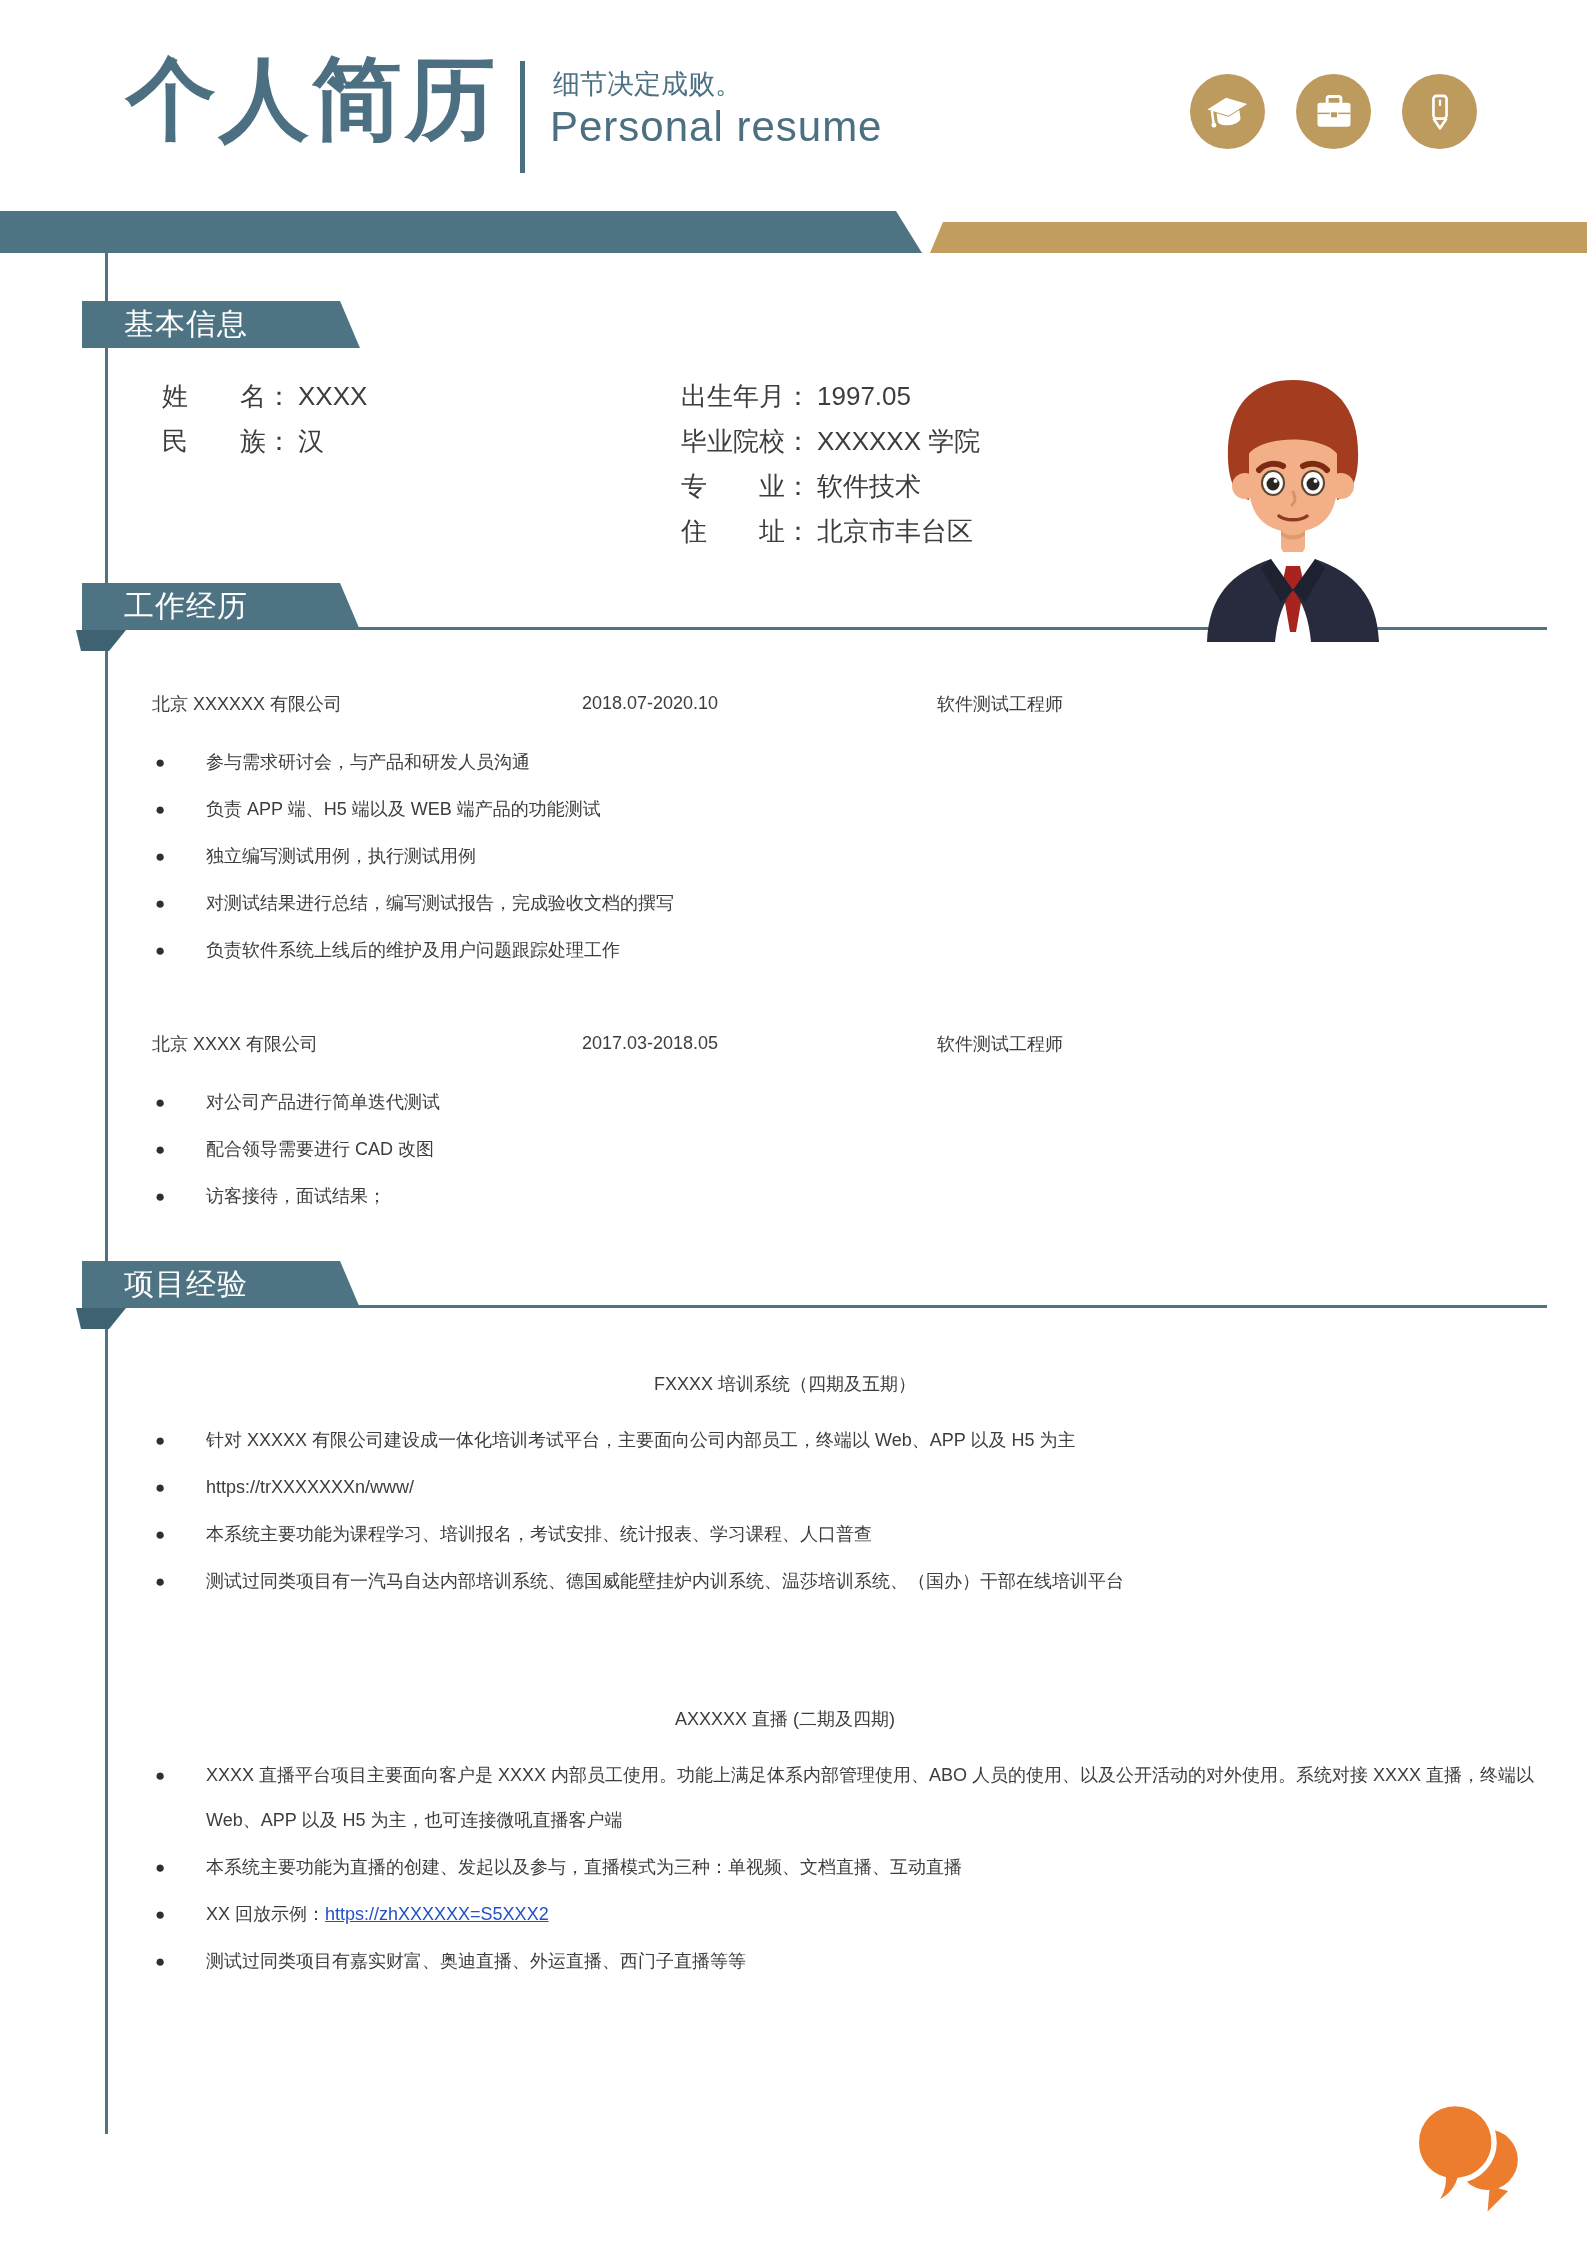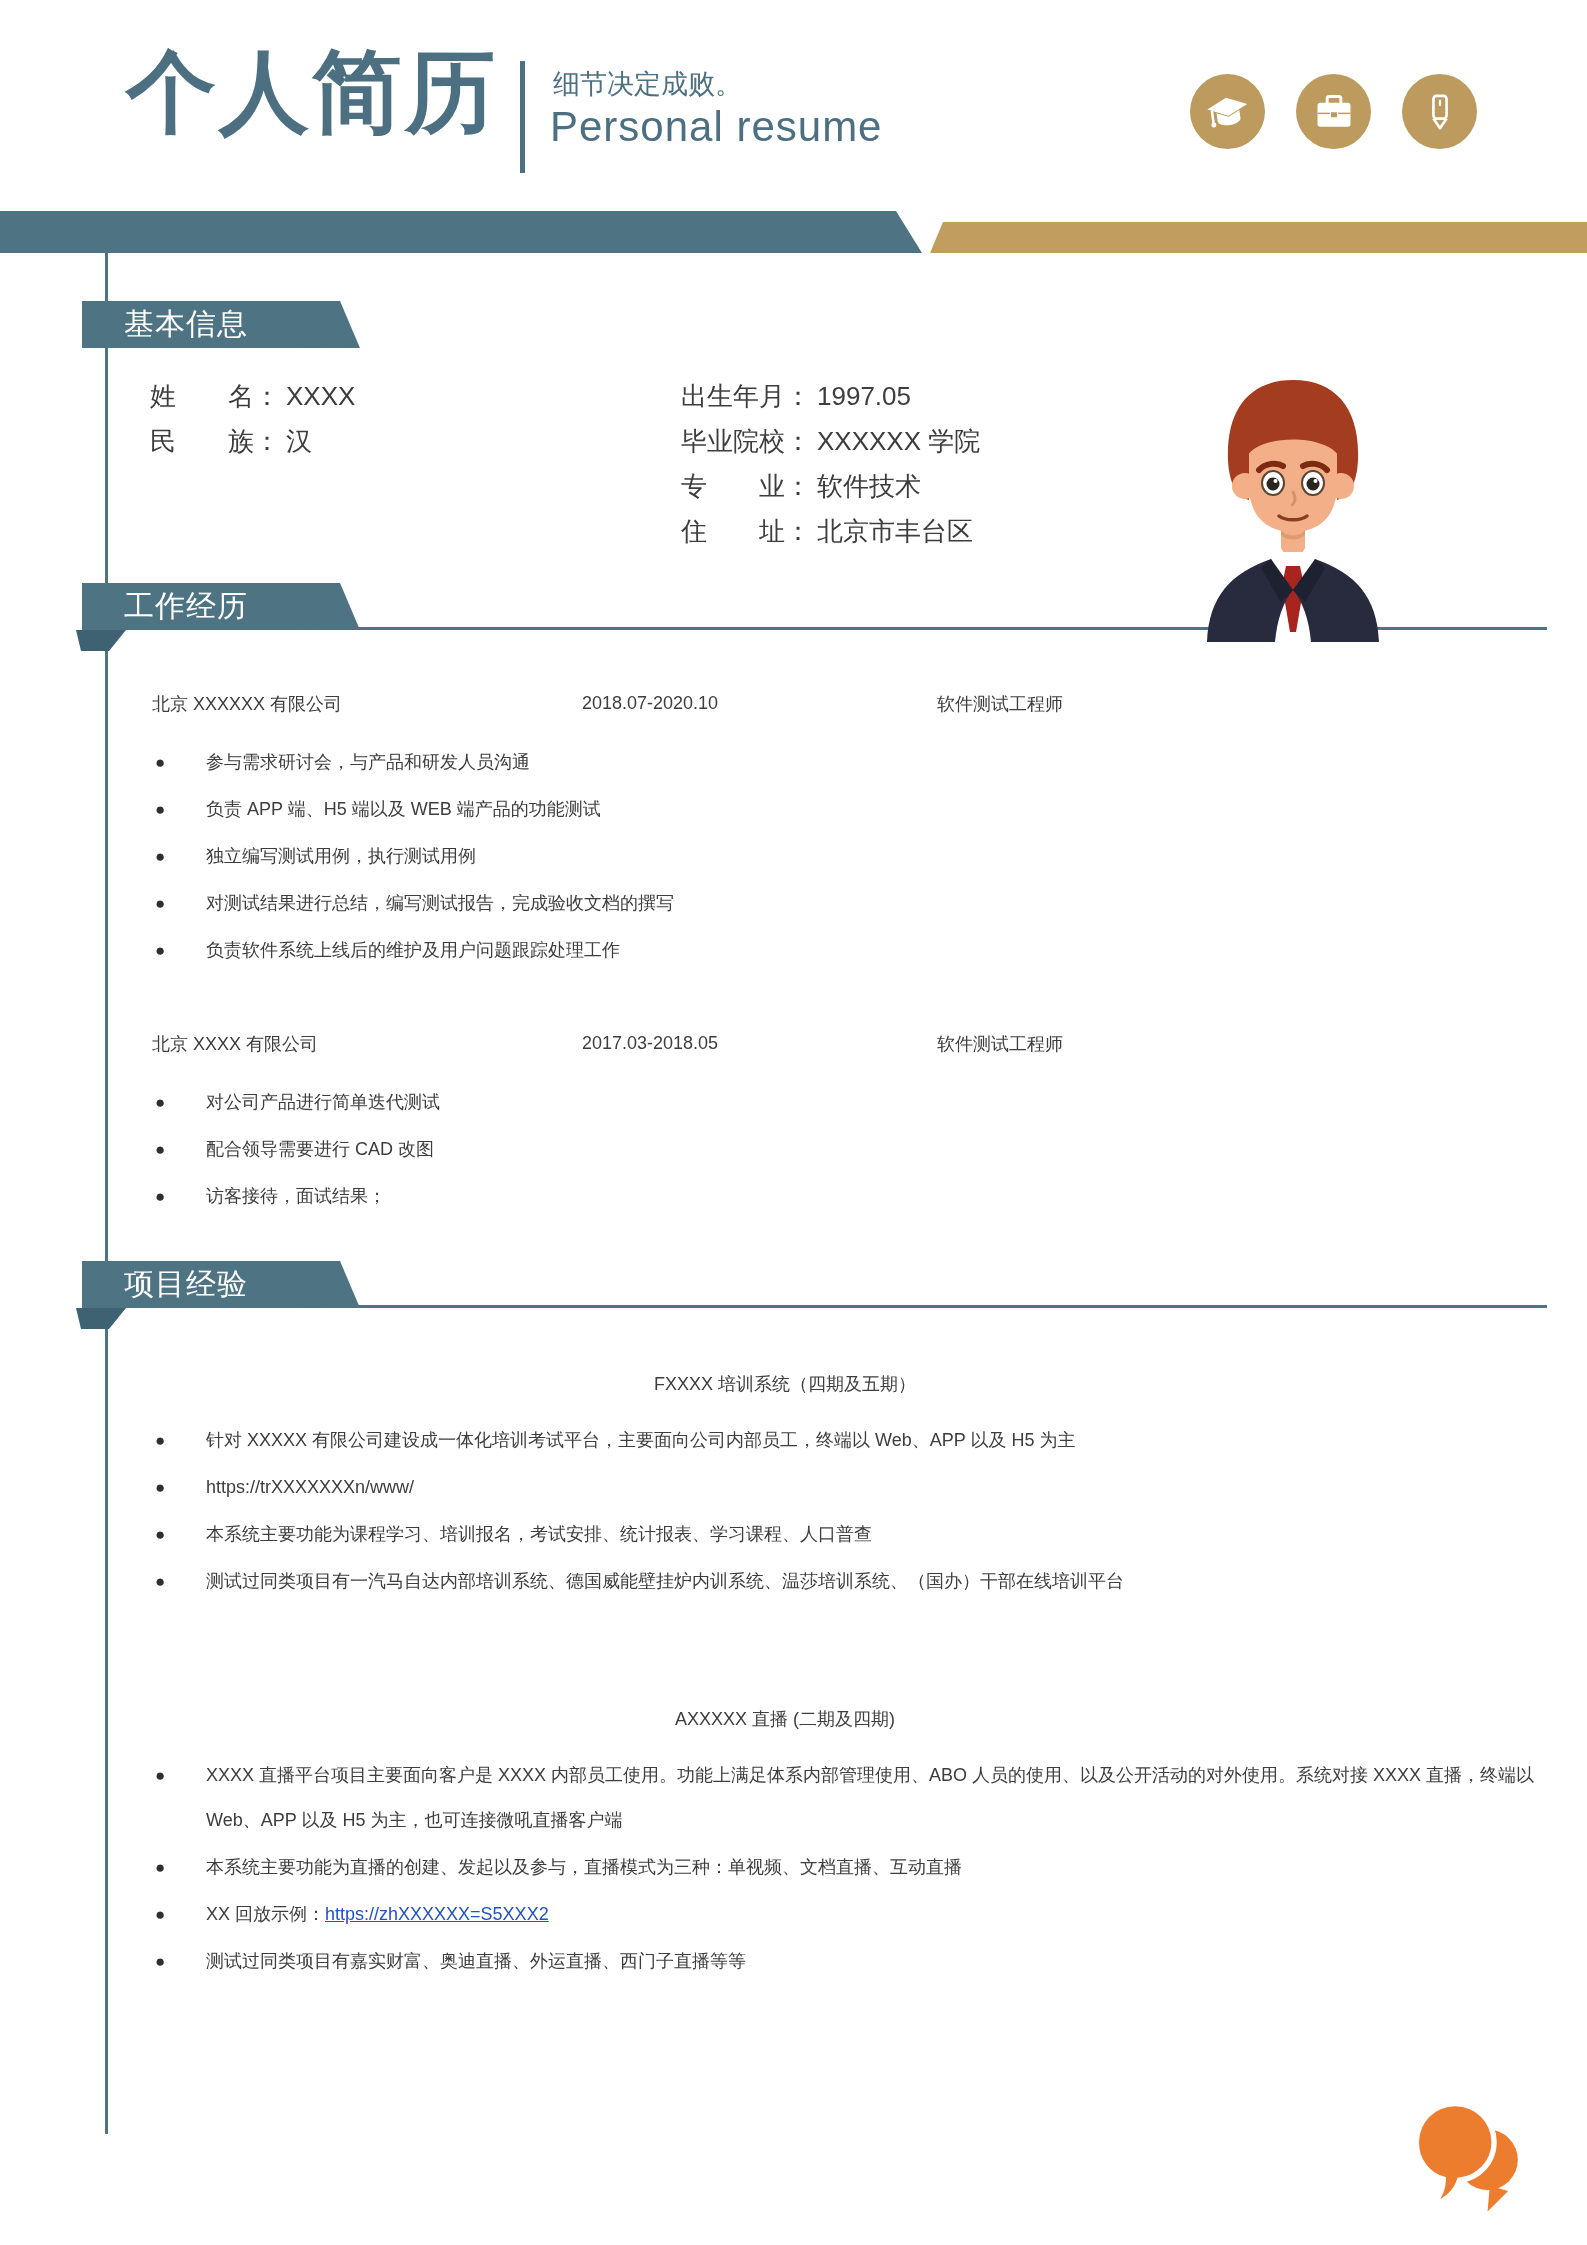--- a/index.html
+++ b/index.html
@@ -4,21 +4,21 @@
 <style>
   html,body { margin:0; padding:0; background:#e8e8e8; }
   .page {
     position:relative; width:1587px; height:2245px; margin:0 auto;
     background:#ffffff; overflow:hidden;
     font-family:"Liberation Sans", sans-serif; color:#3d3d3d;
   }
   
   .resume-title {
     position:absolute; left:126px; top:52px;
-    font-size:90px; line-height:1.05; font-weight:700; color:#4c7082; letter-spacing:3px;font-family:Liberation Mono, monospace;
+    font-size:90px; line-height:1.05; font-weight:700; color:#4c7082; letter-spacing:3px;
   }
   .title-divider { position:absolute; left:520px; top:61px; width:5px; height:112px; background:#4c7082; }
   .tagline { position:absolute; left:553px; top:66px; font-size:27px; color:#4c7082; }
   .subtitle-en { position:absolute; left:550px; top:103px; font-size:42px; color:#4c7082; letter-spacing:1px; }
   .top-icons { position:absolute; left:1190px; top:74px; display:flex; gap:31px; }
   .gold-circle {
     width:75px; height:75px; border-radius:50%; background:#bd9a5d;
     display:flex; align-items:center; justify-content:center;
   }
   
@@ -42,21 +42,21 @@
   .ribbon-main span { position:relative; left:0; }
   .stripe { position:absolute; top:0; left:209px; width:10px; height:47px; background:#4e7383; transform:skewX(23deg); }
   .tail   { position:absolute; top:0; left:226px; width:42px; height:47px; background:#4e7383; transform:skewX(23deg); }
   .fold   {
     position:absolute; left:-6px; top:47px; width:50px; height:21px; background:#3f6273;
     clip-path:polygon(0 0, 100% 0, 66% 100%, 10% 100%);
   }
   .rule { position:absolute; left:82px; width:1465px; height:3px; background:#4e7383; z-index:1; }
   
   .fields { position:absolute; top:374px; font-size:26px; }
-  .fields-left  { left:150px; }
+  .fields-left  { left:162px; }
   .fields-right { left:681px; }
   .field { height:45px; display:flex; align-items:center; }
   .fvalue { padding-left:6px; }
   .avatar { position:absolute; left:1193px; top:366px; width:200px; height:276px; z-index:3; }
   
   .content { position:absolute; left:152px; width:1396px; font-size:18px; }
   .work-content { top:681px; }
   .projects-content { top:1364px; }
   .job + .job { margin-top:48px; }
   .job-header { display:flex; height:45px; align-items:center; }

